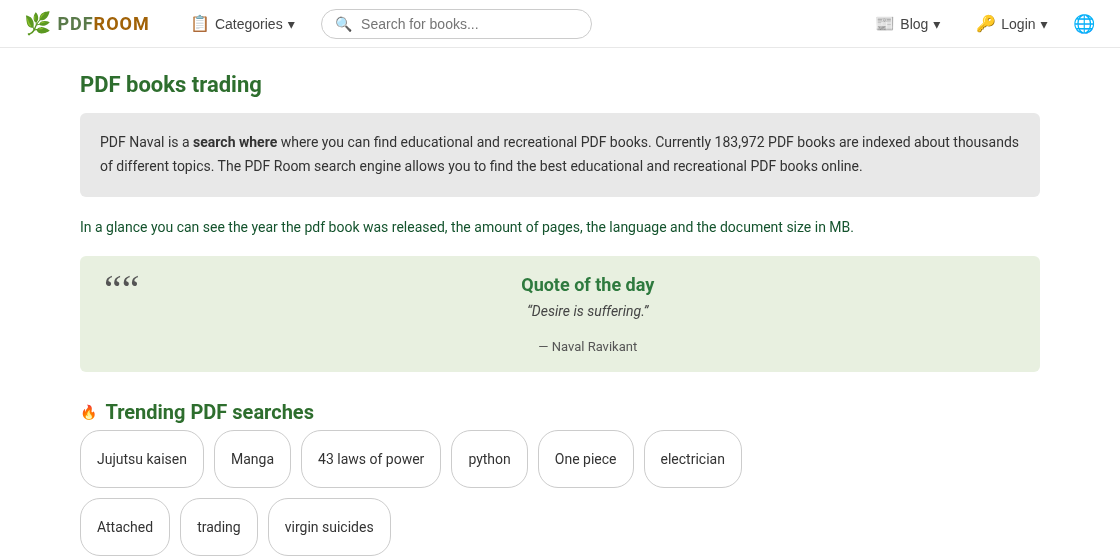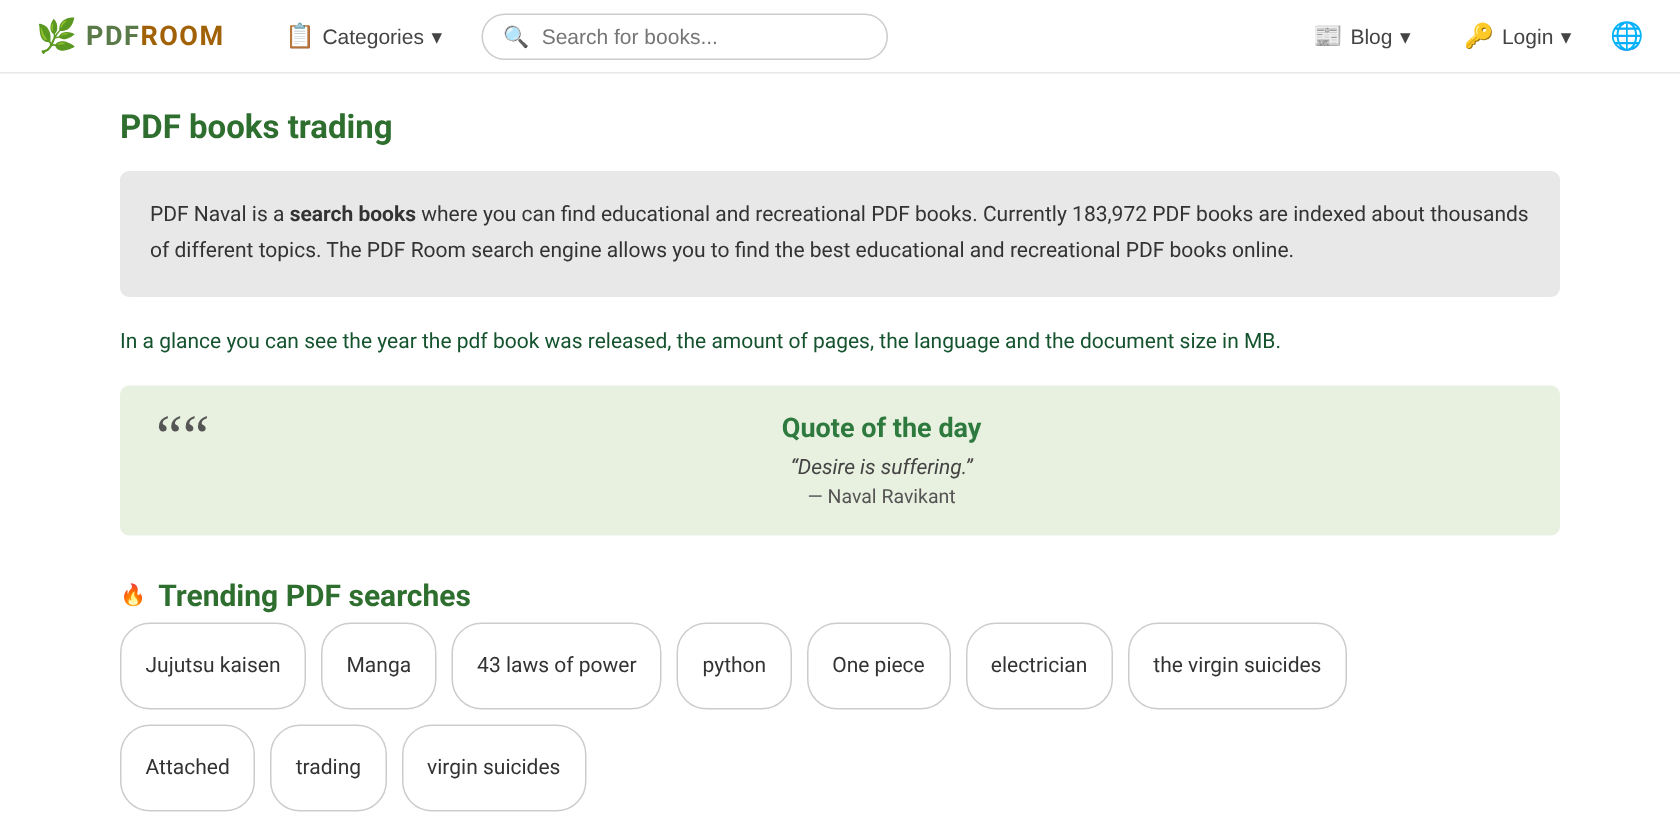--- a/index.html
+++ b/index.html
@@ -135,21 +135,21 @@
     .quote-title {
       font-size: 18px;
       font-weight: 700;
       color: #2e7a3e;
       margin-bottom: 8px;
     }
     .quote-text {
       font-style: italic;
       font-size: 14px;
       color: #444;
-      margin-bottom: 4px;
+      margin-bottom: 20px;
     }
     .quote-author {
       font-size: 13px;
       color: #555;
     }
 
     
     .trending-header {
       display: flex;
       align-items: center;
@@ -229,21 +229,21 @@
   </button>
 
   <span class="globe-icon">🌐</span>
 </header>
 
 <main class="main">
 
   <h1 class="page-title">PDF books trading</h1>
 
   <div class="info-box">
-    <span>PDF Naval is a </span><strong>search books</strong><span> where you can find educational and recreational PDF books. Currently 183,972 PDF books are indexed about thousands of different topics. The PDF Room search engine allows you to find the best educational and recreational PDF books online.</span>
+    <span>PDF Naval is a </span><strong>search where</strong><span> where you can find educational and recreational PDF books. Currently 183,972 PDF books are indexed about thousands of different topics. The PDF Room search engine allows you to find the best educational and recreational PDF books online.</span>
   </div>
 
   <p class="sub-text">In a glance you can see the year the pdf book was released, the amount of pages, the language and the document size in MB.</p>
 
   <div class="quote-box">
     <div class="quote-mark">““</div>
     <div class="quote-content">
       <div class="quote-title">Quote of the day</div>
       <div class="quote-text">“Desire is suffering.”</div>
       <div class="quote-author">— Naval Ravikant</div>
@@ -256,21 +256,20 @@
   </div>
 
   <div class="tags-row">
 
   <span class="tag">Jujutsu kaisen</span>
       <span class="tag">Manga</span>
       <span class="tag">43 laws of power</span>
       <span class="tag">python</span>
       <span class="tag">One piece</span>
       <span class="tag">electrician</span>
-      <span class="tag">the virgin suicides</span>
     </div>
   <div class="tags-row">
 
   <span class="tag">Attached</span>
       <span class="tag">trading</span>
       <span class="tag">virgin suicides</span>
     </div>
 
   <div class="bottom-section">
     <span class="bottom-icon">📖</span>

